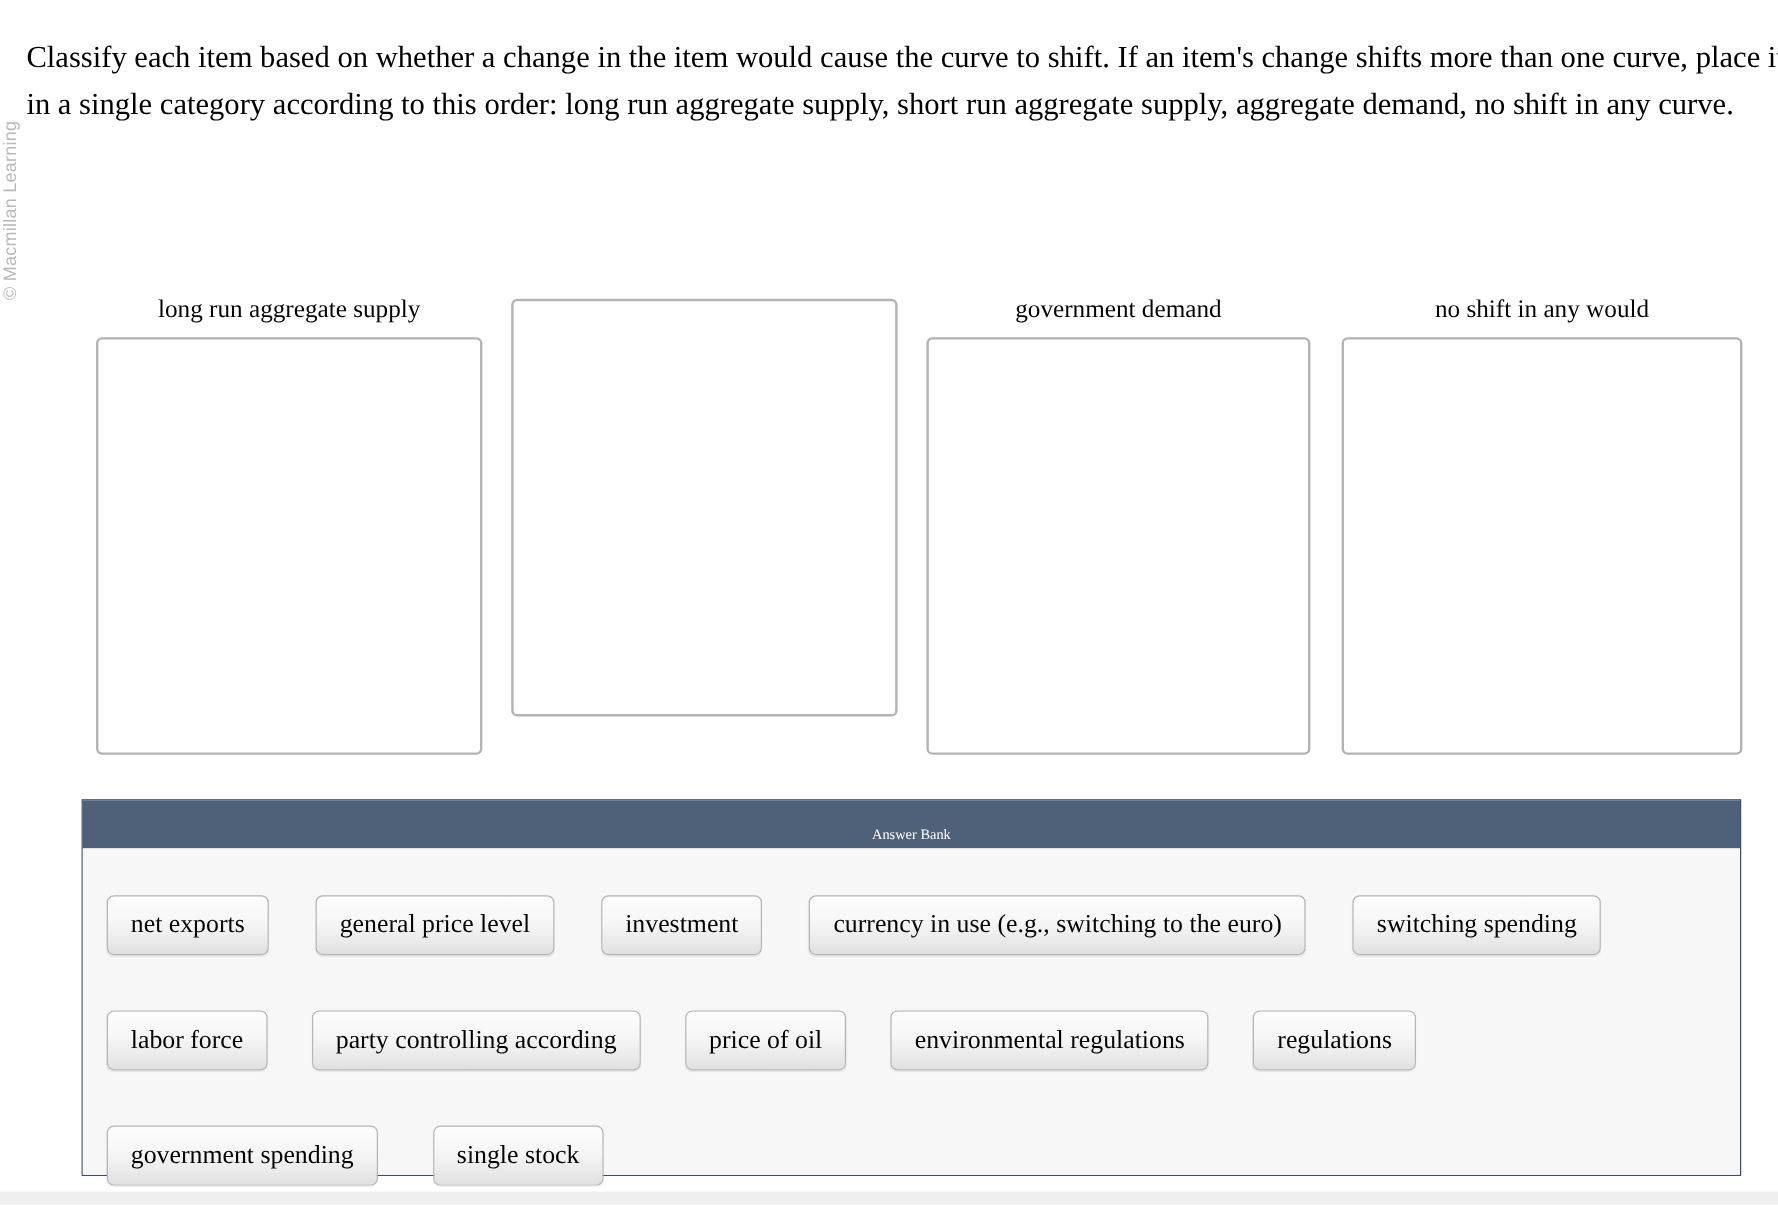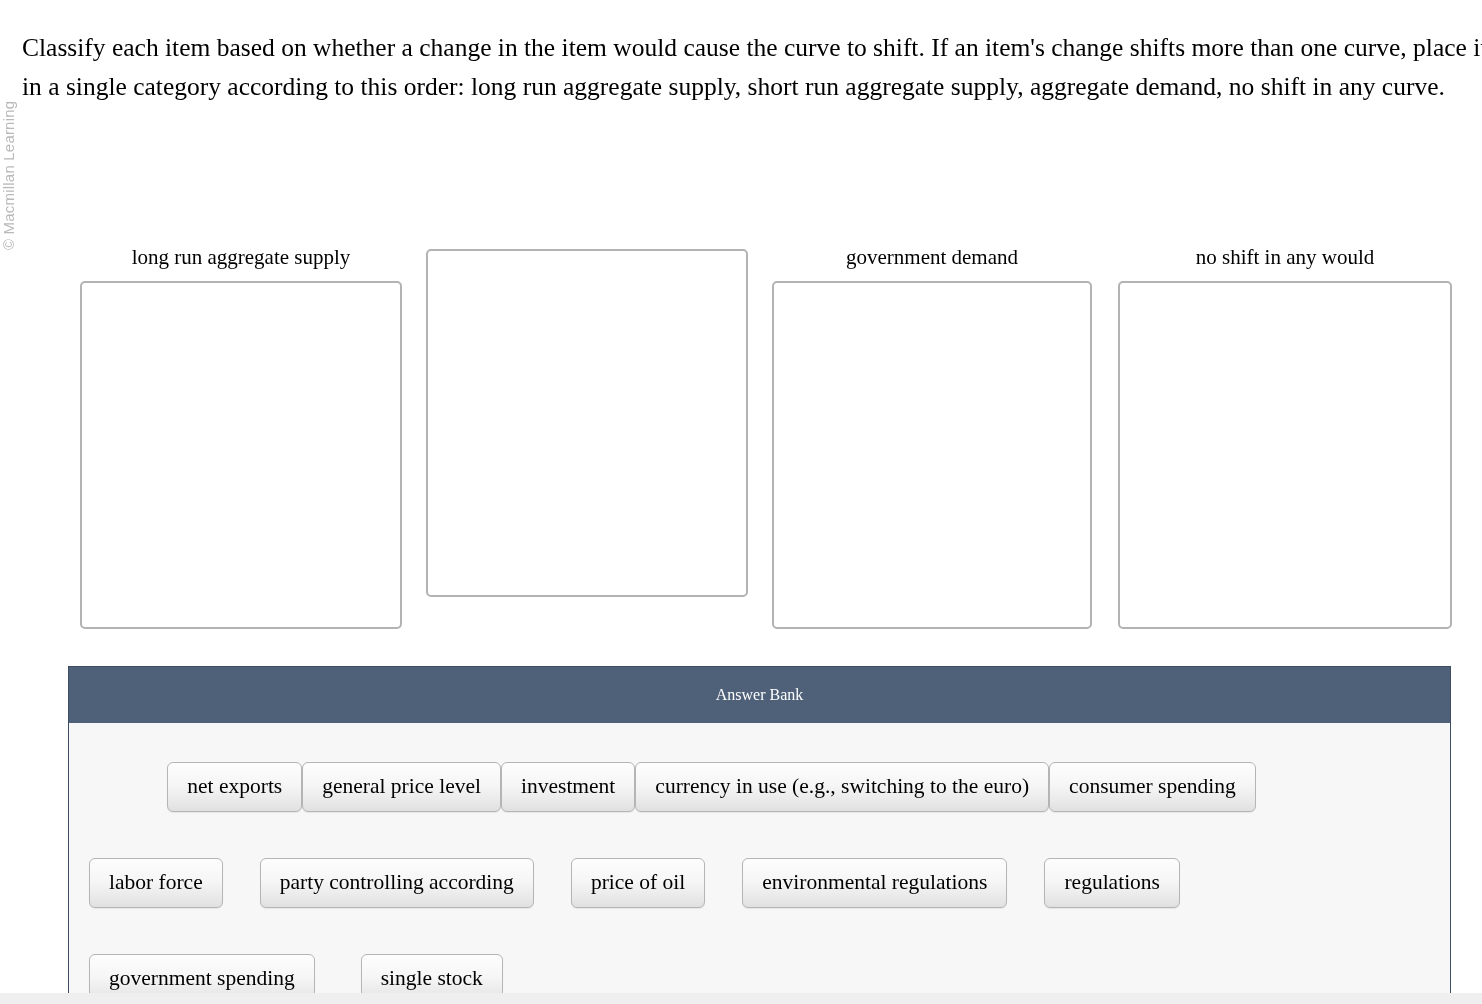--- a/index.html
+++ b/index.html
@@ -93,37 +93,37 @@
     top: 666px;
     width: 1383px;
     border: 1px solid #3e4d63;
     box-sizing: border-box;
     background: #f7f7f7;
   }
   .answer-bank-header {
     background: #4f6079;
     color: #ffffff;
     text-align: center;
-    font-size: 16px;
+    font-size: 12px;
     line-height: 56px;
-    height: 56px;
+    height: 40px;
     font-family: "Liberation Serif", "DejaVu Serif", serif;
   }
   .answer-bank-body {
     background: #f7f7f7;
     padding: 16px 20px 18px 20px;
     height: 272px;
     box-sizing: border-box;
   }
   .bank-row {
     display: flex;
     align-items: center;
     height: 96px;
   }
-  .bank-row.r0 { justify-content: center; padding-right: 96px; }
+  .bank-row.r0 { justify-content: space-between; padding-right: 96px; }
   .bank-row.r1 { justify-content: space-between; padding-right: 250px; }
   .bank-row.r2 { justify-content: flex-start; gap: 46px; }
 
   .tile {
     display: inline-flex;
     align-items: center;
     justify-content: center;
     font-size: 21.5px;
     line-height: 1;
     color: #000000;
@@ -181,21 +181,21 @@
 
 <div class="answer-bank">
   <div class="answer-bank-header">Answer Bank</div>
   <div class="answer-bank-body">
 
     <div class="bank-row r0">
       <div class="tile">net exports</div>
       <div class="tile">general price level</div>
       <div class="tile">investment</div>
       <div class="tile">currency in use (e.g., switching to the euro)</div>
-      <div class="tile">consumer spending</div>
+      <div class="tile">switching spending</div>
     </div>
 
     <div class="bank-row r1">
       <div class="tile">labor force</div>
       <div class="tile">party controlling according</div>
       <div class="tile">price of oil</div>
       <div class="tile">environmental regulations</div>
       <div class="tile">regulations</div>
     </div>
 

